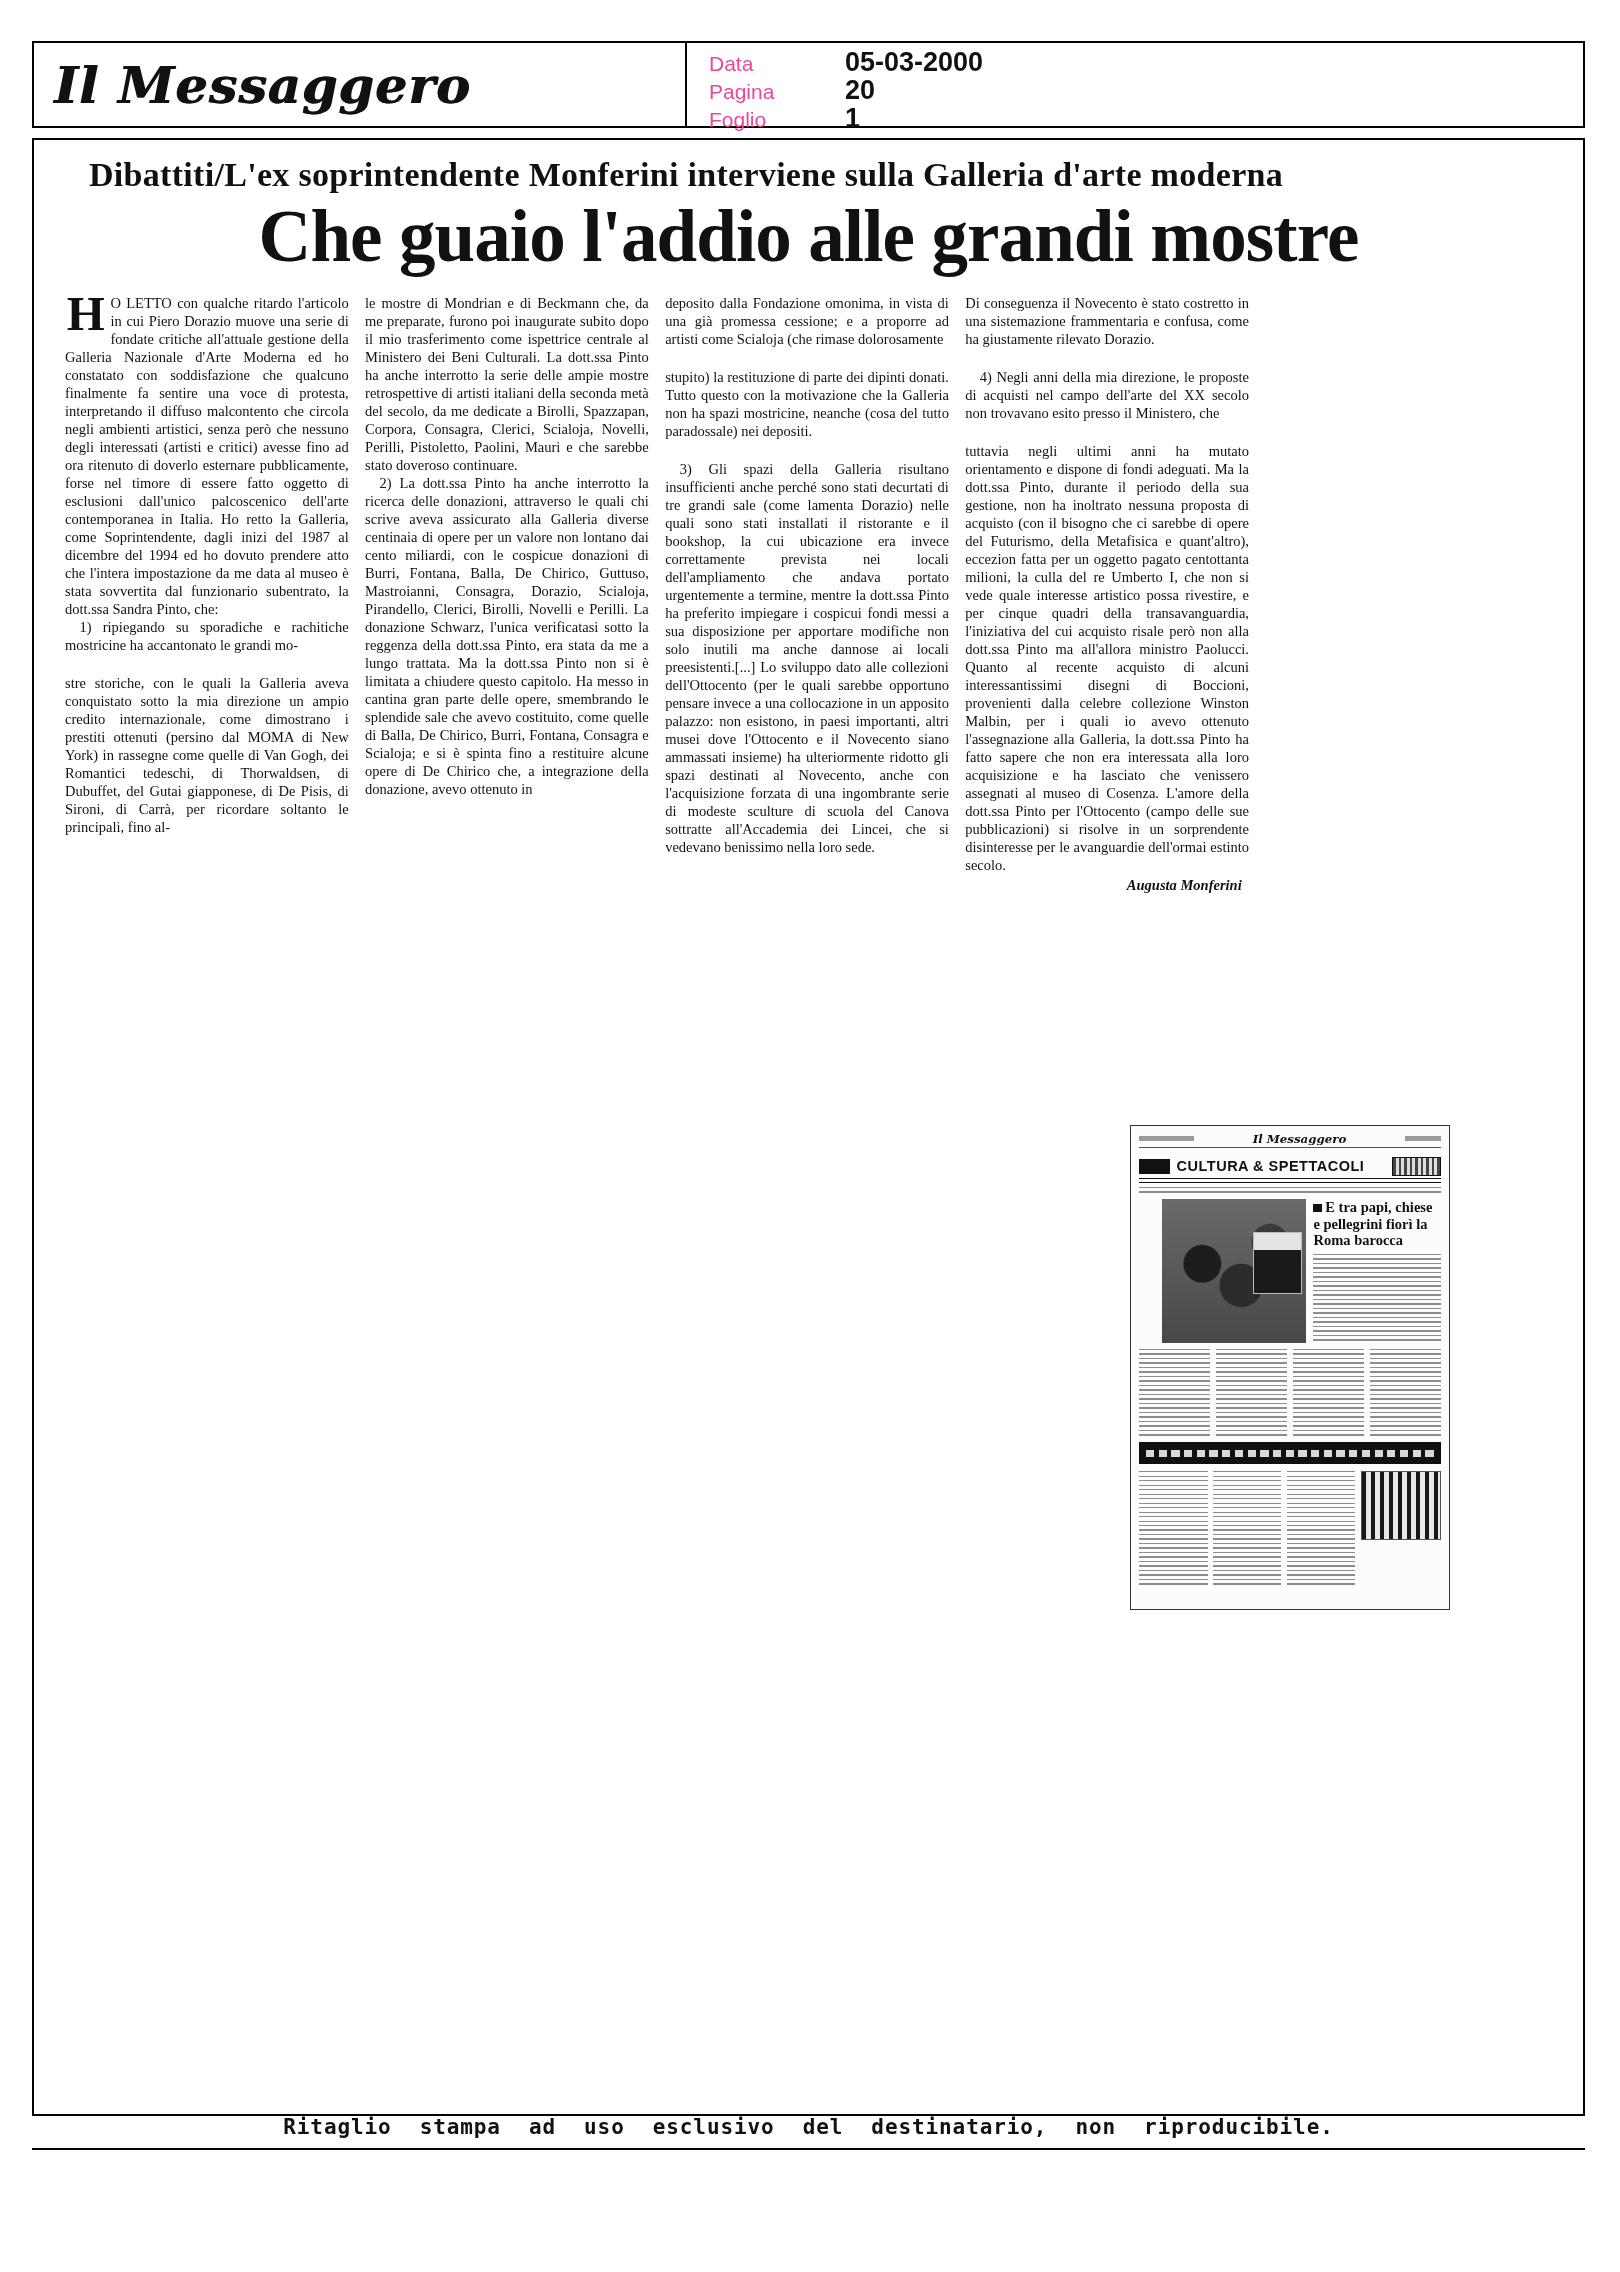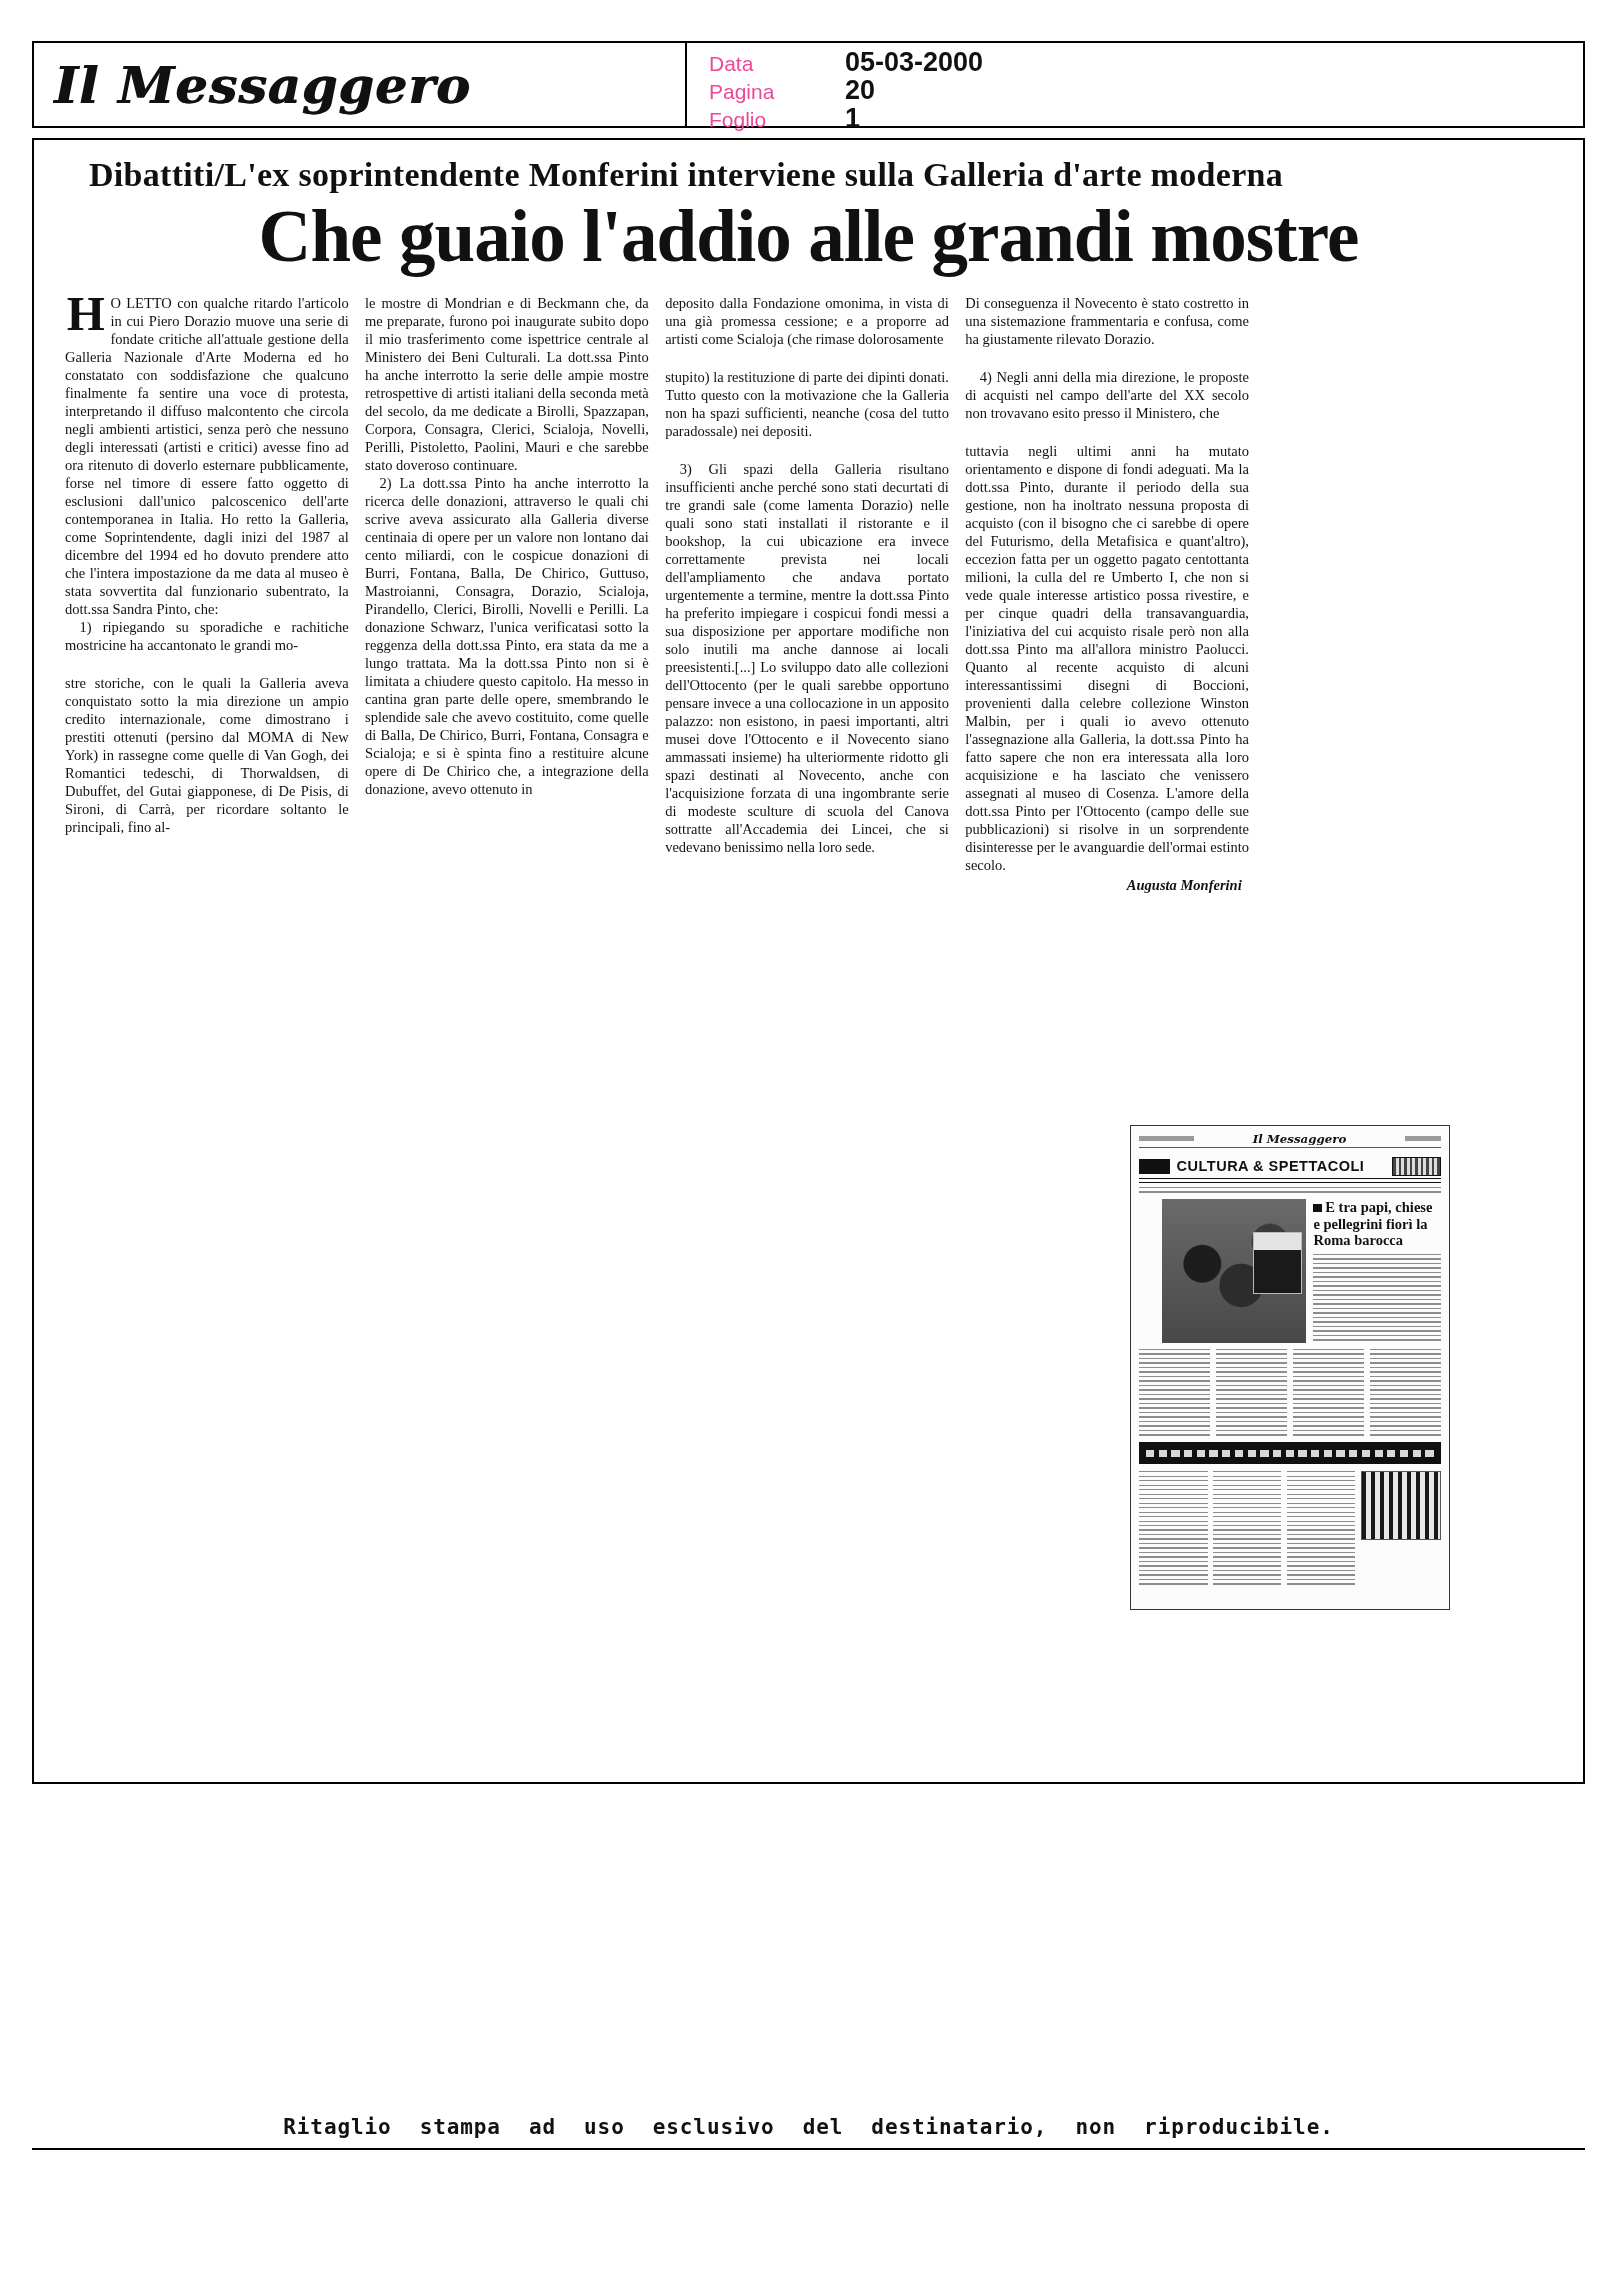--- a/index.html
+++ b/index.html
@@ -12,21 +12,21 @@
   .header-left{flex:0 0 653px;border-right:2.7px solid #000;display:flex;
                align-items:center;padding-left:20px;box-sizing:border-box;}
   .masthead{font-family:"DejaVu Serif",serif;font-weight:bold;font-style:italic;
             font-size:51px;letter-spacing:0.9px;text-shadow:0.9px 0 0 #111;}
   .header-right{flex:1;padding:5.5px 0 0 22px;}
   .meta-row{display:flex;align-items:baseline;line-height:26px;}
   .meta-label{width:136px;font-family:"Liberation Sans",sans-serif;font-size:21px;color:#ec4899;}
   .meta-value{font-family:"Liberation Sans",sans-serif;font-size:27px;font-weight:bold;}
 
   
-  .article-box{position:absolute;left:32px;top:138px;width:1553px;height:1646px;
+  .article-box{position:absolute;left:32px;top:138px;width:1553px;height:1978px;
                border:2.7px solid #000;box-sizing:border-box;background:#fff;}
   .kicker{margin:16.4px 0 0 55px;font-size:34px;font-weight:bold;letter-spacing:0.3px;}
   .headline{margin:3.6px 0 0 0;text-align:center;font-size:73px;font-weight:bold;
             letter-spacing:-0.9px;line-height:78px;}
   .columns{display:flex;gap:16.4px;margin:18px 0 0 31px;width:1184px;}
   .col{flex:1;text-align:justify;font-size:14.5px;line-height:18px;}
   .para{margin:0;text-indent:14.5px;}
   .para.noindent{text-indent:0;}
   .para.gap{margin-top:20px;}
   .para.signature{text-align:right;font-style:italic;font-weight:bold;margin-top:2px;
@@ -116,21 +116,21 @@
           <p class="para noindent"><span class="dropcap">H</span>O LETTO con qualche ritardo l'articolo in cui Piero Dorazio muove una serie di fondate critiche all'attuale gestione della Galleria Nazionale d'Arte Moderna ed ho constatato con soddisfazione che qualcuno finalmente fa sentire una voce di protesta, interpretando il diffuso malcontento che circola negli ambienti artistici, senza però che nessuno degli interessati (artisti e critici) avesse fino ad ora ritenuto di doverlo esternare pubblicamente, forse nel timore di essere fatto oggetto di esclusioni dall'unico palcoscenico dell'arte contemporanea in Italia. Ho retto la Galleria, come Soprintendente, dagli inizi del 1987 al dicembre del 1994 ed ho dovuto prendere atto che l'intera impostazione da me data al museo è stata sovvertita dal funzionario subentrato, la dott.ssa Sandra Pinto, che:</p>
           <p class="para">1) ripiegando su sporadiche e rachitiche mostricine ha accantonato le grandi mo-</p>
           <p class="para gap noindent">stre storiche, con le quali la Galleria aveva conquistato sotto la mia direzione un ampio credito internazionale, come dimostrano i prestiti ottenuti (persino dal MOMA di New York) in rassegne come quelle di Van Gogh, dei Romantici tedeschi, di Thorwaldsen, di Dubuffet, del Gutai giapponese, di De Pisis, di Sironi, di Carrà, per ricordare soltanto le principali, fino al-</p>
         </div>
         <div class="col">
           <p class="para noindent">le mostre di Mondrian e di Beckmann che, da me preparate, furono poi inaugurate subito dopo il mio trasferimento come ispettrice centrale al Ministero dei Beni Culturali. La dott.ssa Pinto ha anche interrotto la serie delle ampie mostre retrospettive di artisti italiani della seconda metà del secolo, da me dedicate a Birolli, Spazzapan, Corpora, Consagra, Clerici, Scialoja, Novelli, Perilli, Pistoletto, Paolini, Mauri e che sarebbe stato doveroso continuare.</p>
           <p class="para">2) La dott.ssa Pinto ha anche interrotto la ricerca delle donazioni, attraverso le quali chi scrive aveva assicurato alla Galleria diverse centinaia di opere per un valore non lontano dai cento miliardi, con le cospicue donazioni di Burri, Fontana, Balla, De Chirico, Guttuso, Mastroianni, Consagra, Dorazio, Scialoja, Pirandello, Clerici, Birolli, Novelli e Perilli. La donazione Schwarz, l'unica verificatasi sotto la reggenza della dott.ssa Pinto, era stata da me a lungo trattata. Ma la dott.ssa Pinto non si è limitata a chiudere questo capitolo. Ha messo in cantina gran parte delle opere, smembrando le splendide sale che avevo costituito, come quelle di Balla, De Chirico, Burri, Fontana, Consagra e Scialoja; e si è spinta fino a restituire alcune opere di De Chirico che, a integrazione della donazione, avevo ottenuto in</p>
         </div>
         <div class="col">
           <p class="para noindent">deposito dalla Fondazione omonima, in vista di una già promessa cessione; e a proporre ad artisti come Scialoja (che rimase dolorosamente</p>
-          <p class="para gap noindent">stupito) la restituzione di parte dei dipinti donati. Tutto questo con la motivazione che la Galleria non ha spazi sufficienti, neanche (cosa del tutto paradossale) nei depositi.</p>
+          <p class="para gap noindent">stupito) la restituzione di parte dei dipinti donati. Tutto questo con la motivazione che la Galleria non ha spazi mostricine, neanche (cosa del tutto paradossale) nei depositi.</p>
           <p class="para gap">3) Gli spazi della Galleria risultano insufficienti anche perché sono stati decurtati di tre grandi sale (come lamenta Dorazio) nelle quali sono stati installati il ristorante e il bookshop, la cui ubicazione era invece correttamente prevista nei locali dell'ampliamento che andava portato urgentemente a termine, mentre la dott.ssa Pinto ha preferito impiegare i cospicui fondi messi a sua disposizione per apportare modifiche non solo inutili ma anche dannose ai locali preesistenti.[...] Lo sviluppo dato alle collezioni dell'Ottocento (per le quali sarebbe opportuno pensare invece a una collocazione in un apposito palazzo: non esistono, in paesi importanti, altri musei dove l'Ottocento e il Novecento siano ammassati insieme) ha ulteriormente ridotto gli spazi destinati al Novecento, anche con l'acquisizione forzata di una ingombrante serie di modeste sculture di scuola del Canova sottratte all'Accademia dei Lincei, che si vedevano benissimo nella loro sede.</p>
         </div>
         <div class="col">
           <p class="para noindent">Di conseguenza il Novecento è stato costretto in una sistemazione frammentaria e confusa, come ha giustamente rilevato Dorazio.</p>
           <p class="para gap">4) Negli anni della mia direzione, le proposte di acquisti nel campo dell'arte del XX secolo non trovavano esito presso il Ministero, che</p>
           <p class="para gap noindent">tuttavia negli ultimi anni ha mutato orientamento e dispone di fondi adeguati. Ma la dott.ssa Pinto, durante il periodo della sua gestione, non ha inoltrato nessuna proposta di acquisto (con il bisogno che ci sarebbe di opere del Futurismo, della Metafisica e quant'altro), eccezion fatta per un oggetto pagato centottanta milioni, la culla del re Umberto I, che non si vede quale interesse artistico possa rivestire, e per cinque quadri della transavanguardia, l'iniziativa del cui acquisto risale però non alla dott.ssa Pinto ma all'allora ministro Paolucci. Quanto al recente acquisto di alcuni interessantissimi disegni di Boccioni, provenienti dalla celebre collezione Winston Malbin, per i quali io avevo ottenuto l'assegnazione alla Galleria, la dott.ssa Pinto ha fatto sapere che non era interessata alla loro acquisizione e ha lasciato che venissero assegnati al museo di Cosenza. L'amore della dott.ssa Pinto per l'Ottocento (campo delle sue pubblicazioni) si risolve in un sorprendente disinteresse per le avanguardie dell'ormai estinto secolo.</p>
           <p class="para signature">Augusta Monferini</p>
         </div>
       </div>
 

